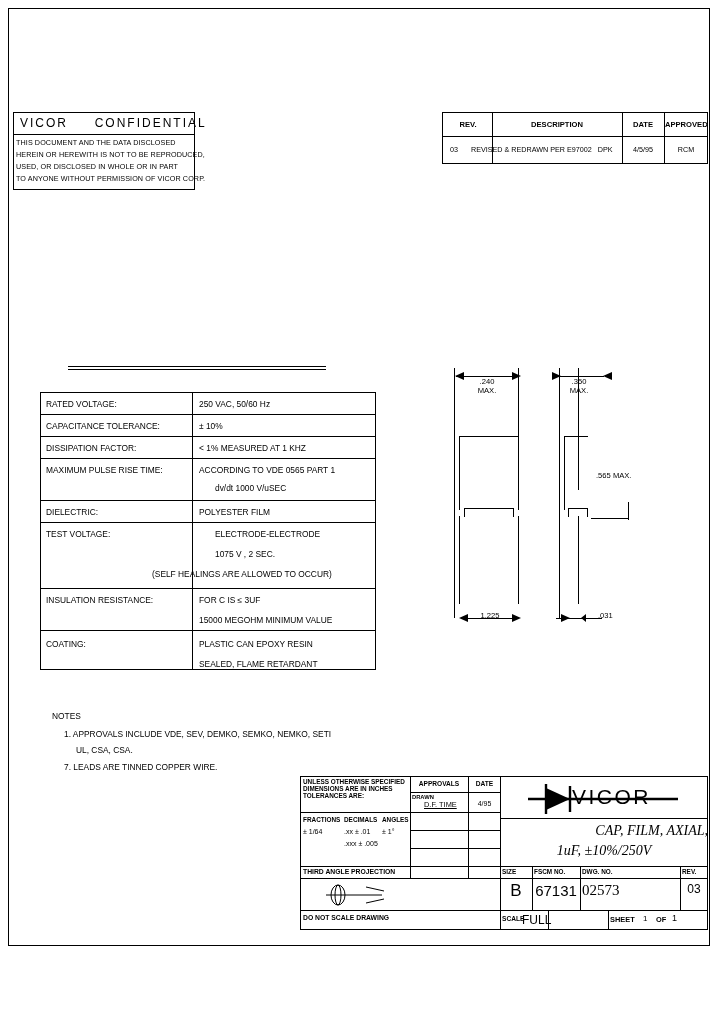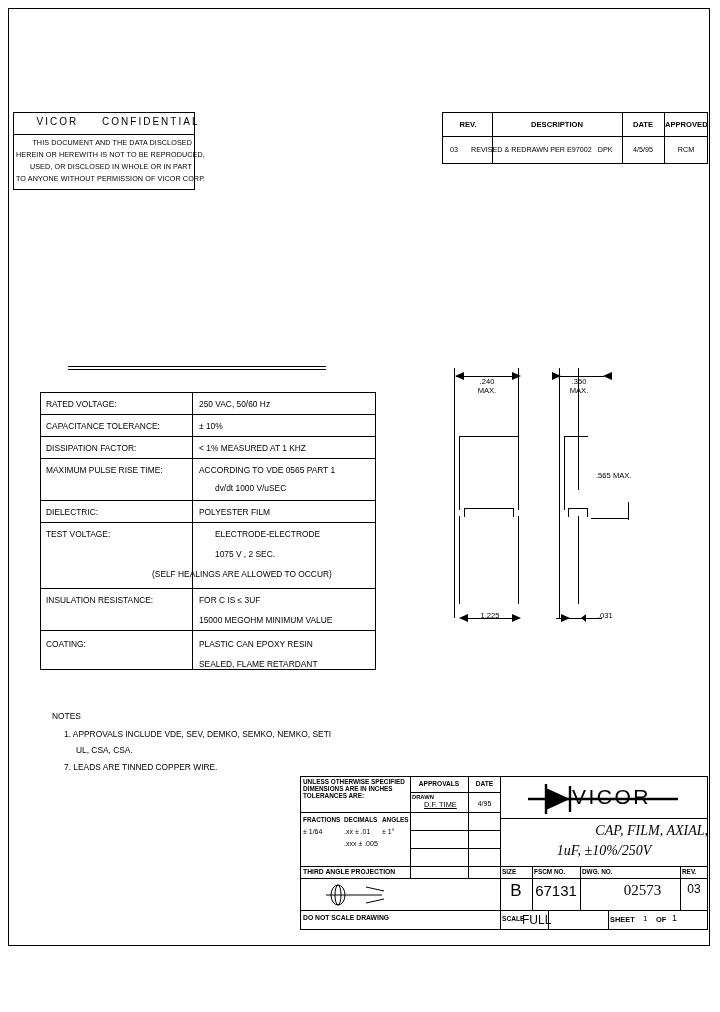--- a/index.html
+++ b/index.html
@@ -9,24 +9,24 @@
   .bdr{position:absolute;left:8px;top:8px;width:702px;height:938px;
        border:1.5px solid #000;box-sizing:border-box;}
   .box{position:absolute;box-sizing:border-box;border:1.2px solid #000;}
   .ln{position:absolute;background:#000;}
   .hl{height:1.2px;}
   .vl{width:1.2px;}
   .t{position:absolute;white-space:pre;line-height:1;}
 
   
   #conf{left:13px;top:112px;width:182px;height:78px;}
-  #confTitle{left:32px;top:117px;width:172px;font-size:10px;letter-spacing:2px;
+  #confTitle{left:20px;top:117px;width:172px;font-size:12px;letter-spacing:2px;
              text-align:center;}
   #confSep{left:14px;top:134px;width:180px;}
-  .confline{font-size:7.2px;letter-spacing:.1px;text-align:right;width:176px;left:16px;}
+  .confline{font-size:7.2px;letter-spacing:.1px;text-align:left;width:176px;left:16px;}
 
   
   #rev{left:442px;top:112px;width:266px;height:52px;}
   #revH{left:442px;top:136px;width:266px;}
   #revV1{left:492px;top:112px;height:52px;}
   #revV2{left:622px;top:112px;height:52px;}
   #revV3{left:664px;top:112px;height:52px;}
   .rvh{font-size:7.6px;font-weight:bold;text-align:center;}
   .rvd{font-size:7.2px;}
 
@@ -263,21 +263,21 @@
   <div class="t serif" style="left:500px;top:824px;width:208px;text-align:right;font-size:14px">CAP, FILM, AXIAL,</div>
   <div class="t serif" style="left:500px;top:844px;width:208px;text-align:center;font-size:14px">1uF, ±10%/250V</div>
 
   <div class="t tbt" style="left:502px;top:869px;font-size:6.4px;font-weight:bold">SIZE</div>
   <div class="t tbt" style="left:534px;top:869px;font-size:6.4px;font-weight:bold">FSCM NO.</div>
   <div class="t tbt" style="left:582px;top:869px;font-size:6.4px;font-weight:bold">DWG. NO.</div>
   <div class="t tbt" style="left:682px;top:869px;font-size:6.4px;font-weight:bold">REV.</div>
 
   <div class="t tbt" style="left:502px;top:882px;width:28px;text-align:center;font-size:17px">B</div>
   <div class="t tbt" style="left:533px;top:883px;width:46px;text-align:center;font-size:15px">67131</div>
-  <div class="t tbt serif" style="left:582px;top:883px;width:121px;text-align:center;font-size:15px;font-style:normal">02573</div>
+  <div class="t tbt serif" style="left:582px;top:883px;width:121px;text-align:left;font-size:15px;font-style:normal">02573</div>
   <div class="t tbt" style="left:681px;top:883px;width:26px;text-align:center;font-size:12px">03</div>
 
   <div class="t tbt" style="left:502px;top:916px;font-size:6.6px;font-weight:bold">SCALE</div>
   <div class="t tbt" style="left:522px;top:914px;font-size:12px">FULL</div>
   <div class="t tbt" style="left:610px;top:916px;font-size:7.4px;font-weight:bold">SHEET</div>
   <div class="t tbt" style="left:643px;top:915px;font-size:8px">1</div>
   <div class="t tbt" style="left:656px;top:916px;font-size:7.4px;font-weight:bold">OF</div>
   <div class="t tbt" style="left:672px;top:914px;font-size:9px">1</div>
 
 </div>

